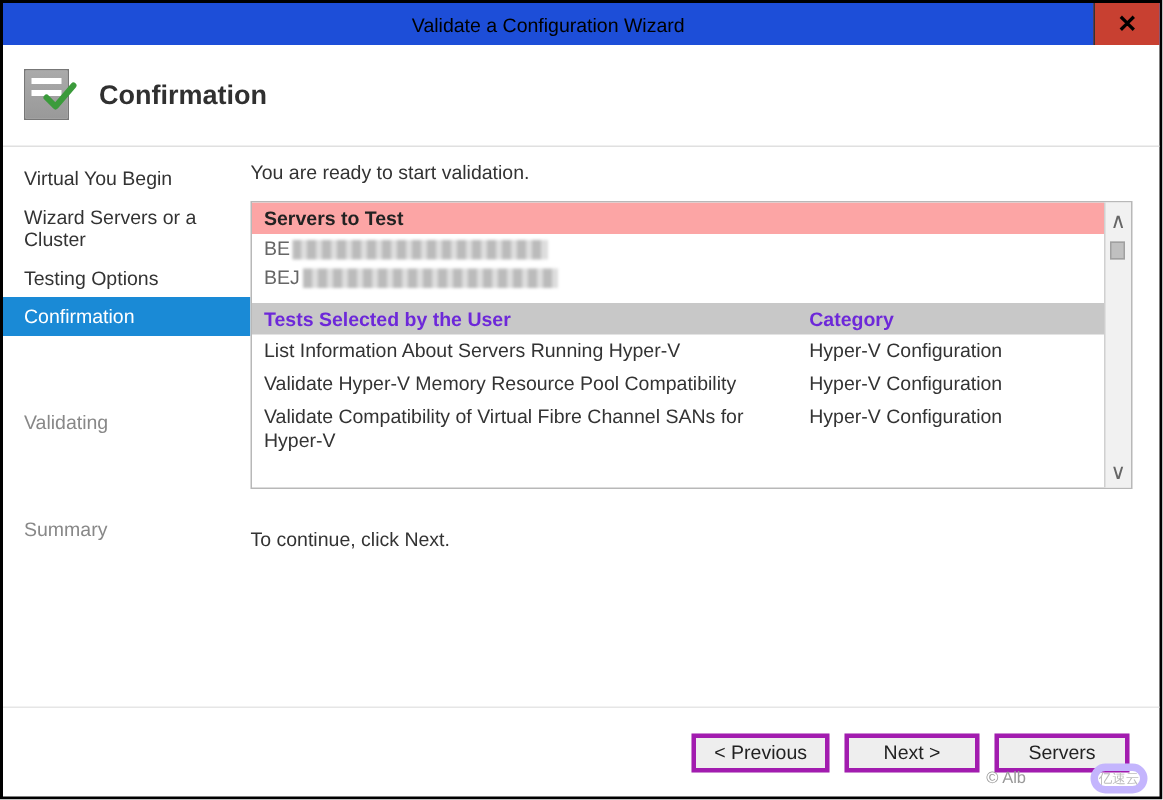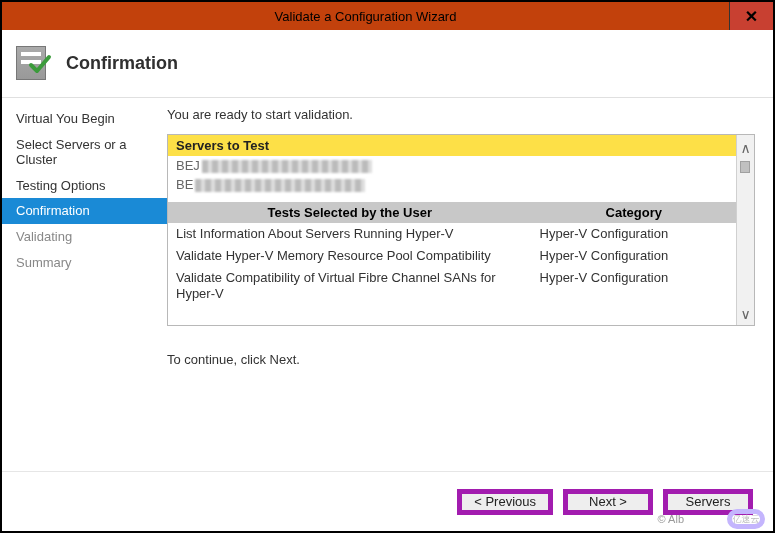--- a/index.html
+++ b/index.html
@@ -1,55 +1,55 @@
 <!DOCTYPE html>
 <html><head>
 <meta charset="utf-8">
 <style>
   * { box-sizing: border-box; font-family: "Segoe UI", Tahoma, sans-serif; }
   html, body { margin: 0; padding: 0; background: #fff; }
   .frame { width: 775px; height: 533px; border: 2px solid #000; position: relative; background: #fff; }
   
-  .titlebar { height: 28px; background: #c2410c; display: flex; align-items: center; position: relative; }
+  .titlebar { height: 28px; background: #1d4ed8; display: flex; align-items: center; position: relative; }
   .titletext { flex: 1; text-align: center; font-size: 13px; color: #000; }
   .closebtn { width: 44px; height: 100%; background: #c84031; color: #000; font-size: 16px; font-weight: bold; display: flex; align-items: center; justify-content: center; border-left: 1px solid #333; }
   
   .header { height: 68px; display: flex; align-items: center; padding-left: 14px; border-bottom: 1px solid #e0e0e0; }
   .icon-wrap { width: 40px; height: 40px; position: relative; }
   .icon-checklist { width: 30px; height: 34px; background: linear-gradient(#aaa,#999); border: 1px solid #777; position: absolute; left: 0; top: 2px; }
   .icon-checklist::before, .icon-checklist::after { content:""; position:absolute; left:4px; right:4px; height:4px; background:#fff; }
   .icon-checklist::before { top:5px; }
   .icon-checklist::after { top:13px; }
   .icon-check { position:absolute; left:12px; top:8px; width:24px; height:24px; }
   .icon-check svg { width:100%; height:100%; }
   .header-title { font-size: 18px; font-weight: 600; color: #303030; margin-left: 10px; }
   
   .body { position: absolute; top: 96px; bottom: 60px; left: 0; right: 0; display: flex; }
   .nav { width: 165px; padding: 8px 0; }
   .nav-item { font-size: 13px; color: #333; padding: 5px 14px; cursor: default; line-height: 1.2; }
-  .nav-item.dim { color: #888; }
+  .nav-item.dim { color: #888; margin-top: 45px; }
   .nav-item.selected { background: #1a8ad6; color: #fff; }
   .content { flex: 1; padding: 8px 18px 0 0; position: relative; }
   .intro { font-size: 13px; color: #333; line-height: 1.35; margin-bottom: 10px; }
   
   .listing { border: 1px solid #b8b8b8; position: relative; height: 192px; background: #fff; display: flex; }
   .listing-inner { flex:1; overflow: hidden; }
-  .section-head { background: #fde047; font-size: 13px; font-weight: 700; color: #222; padding: 3px 8px; }
+  .section-head { background: #fca5a5; font-size: 13px; font-weight: 700; color: #222; padding: 3px 8px; }
   .test-table { width: 100%; border-collapse: collapse; }
-  .test-table th { text-align: center; font-size: 13px; font-weight: 700; color:#000000; padding: 3px 8px; background:#c8c8c8; }
+  .test-table th { text-align: left; font-size: 13px; font-weight: 700; color:#6d28d9; padding: 3px 8px; background:#c8c8c8; }
   .test-table td { font-size: 13px; color: #333; padding: 3px 8px; vertical-align: top; line-height:1.25; }
   .server-row { font-size:13px; color:#666; padding:2px 8px; }
   .server-row .blur { display:inline-block; width:170px; height:13px; background: repeating-linear-gradient(90deg,#bbb,#bbb 6px,#ddd 6px,#ddd 10px); vertical-align:middle; margin-left:2px; filter: blur(1px); }
   .scroll-col { width:18px; background:#f1f1f1; border-left:1px solid #d0d0d0; display:flex; flex-direction:column; justify-content:space-between; align-items:center; padding:4px 0; }
   .scroll-arrow { font-size:14px; color:#666; line-height:1; user-select:none; }
   .scroll-thumb { width:10px; height:12px; background:#c0c0c0; border:1px solid #a0a0a0; margin-top:4px; }
   .continue { font-size: 13px; color: #333; margin-top: 26px; }
   
   .footer { position: absolute; bottom: 0; left: 0; right: 0; height: 60px; border-top: 1px solid #e6e6e6; display: flex; align-items: center; justify-content: flex-end; padding-right: 20px; gap: 10px; }
-  .btn { min-width: 90px; height: 26px; background: #eee; border: 5px solid #a21caf; font-size: 13px; color: #222; display: inline-flex; align-items:center; justify-content:center; padding: 0 12px; }
+  .btn { min-width: 90px; height: 26px; background: #eee; border: 3px solid #a21caf; font-size: 13px; color: #222; display: inline-flex; align-items:center; justify-content:center; padding: 0 12px; }
   
   .wm { position:absolute; right:8px; bottom:2px; font-size:11px; color:#999; display:flex; align-items:center; gap:6px; }
   .wm-logo { width:38px; height:20px; border:5px solid #c4b5fd; border-radius:10px; display:flex; align-items:center; justify-content:center; font-size:9px; color:#bbb;margin-left:37px; }
 </style>
 </head>
 <body>
 
 <div class="frame">
 
   <div class="titlebar">
@@ -67,40 +67,40 @@
             <path d="M3 13 L9 19 L21 5" fill="none" stroke="#3b9b3b" stroke-width="4" stroke-linecap="round" stroke-linejoin="round"></path>
           </svg>
       </div>
     </div>
     <div class="header-title">Confirmation</div>
   </div>
 
   <div class="body">
     <div class="nav">
       <div class="nav-item">Virtual You Begin</div>
-      <div class="nav-item">Select Servers or a Cluster</div>
+      <div class="nav-item">Wizard Servers or a Cluster</div>
       <div class="nav-item">Testing Options</div>
       <div class="nav-item selected">Confirmation</div>
       <div class="nav-item dim">Validating</div>
       <div class="nav-item dim">Summary</div>
     </div>
 
     <div class="content">
       <div class="intro">
         <div>You are ready to start validation.</div>
       </div>
 
       <div class="listing">
         <div class="listing-inner">
           <div class="section-head">Servers to Test</div>
           <div class="server-row">
-            <span>BEJ</span><span class="blur"></span>
+            <span>BE</span><span class="blur"></span>
           </div>
           <div class="server-row">
-            <span>BE</span><span class="blur"></span>
+            <span>BEJ</span><span class="blur"></span>
           </div>
           <div style="height:8px"></div>
           <table class="test-table">
             <tbody>
                 <tr>
               <th style="width:64%">Tests Selected by the User</th>
               <th>Category</th>
             </tr>
             <tr>
               <td>List Information About Servers Running Hyper-V</td>

